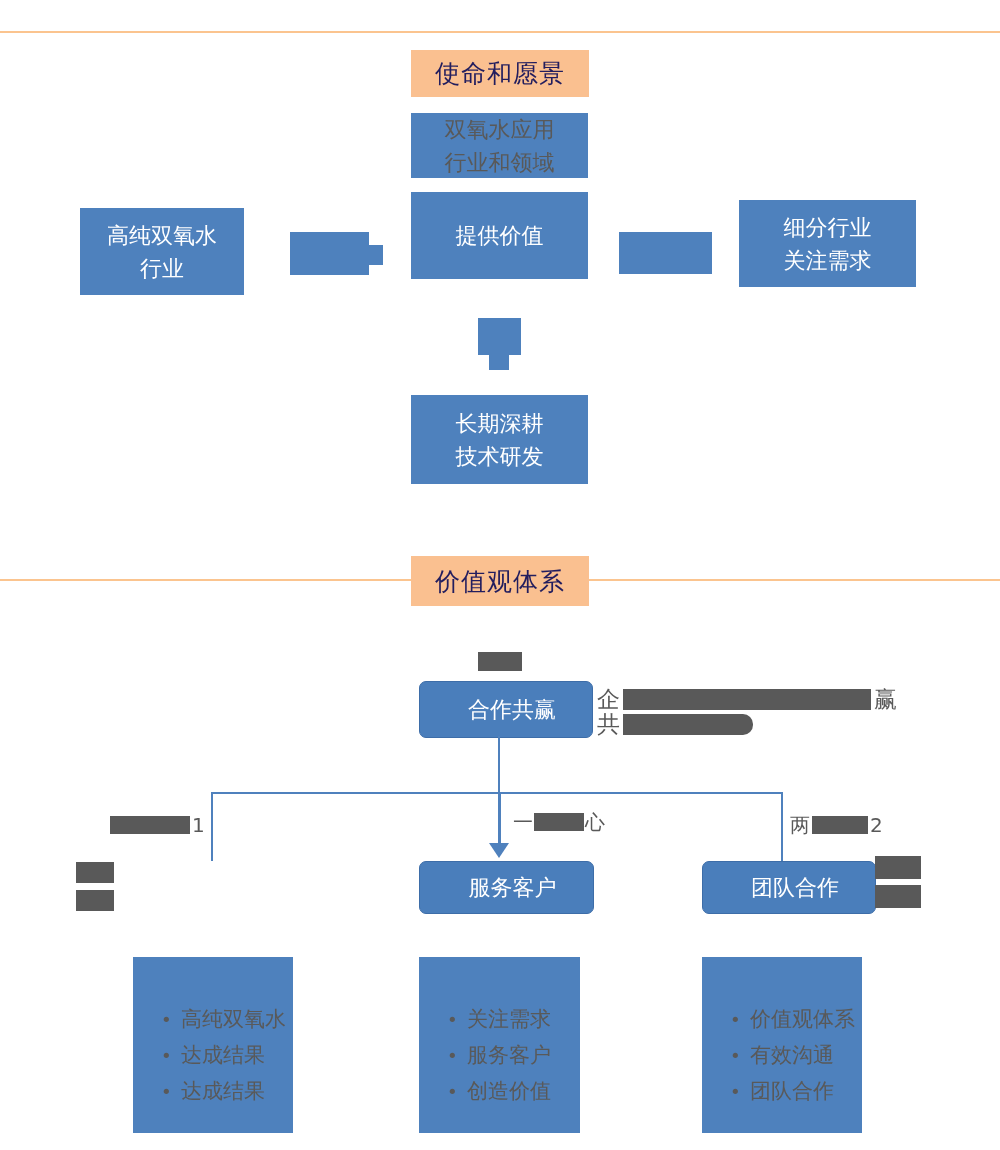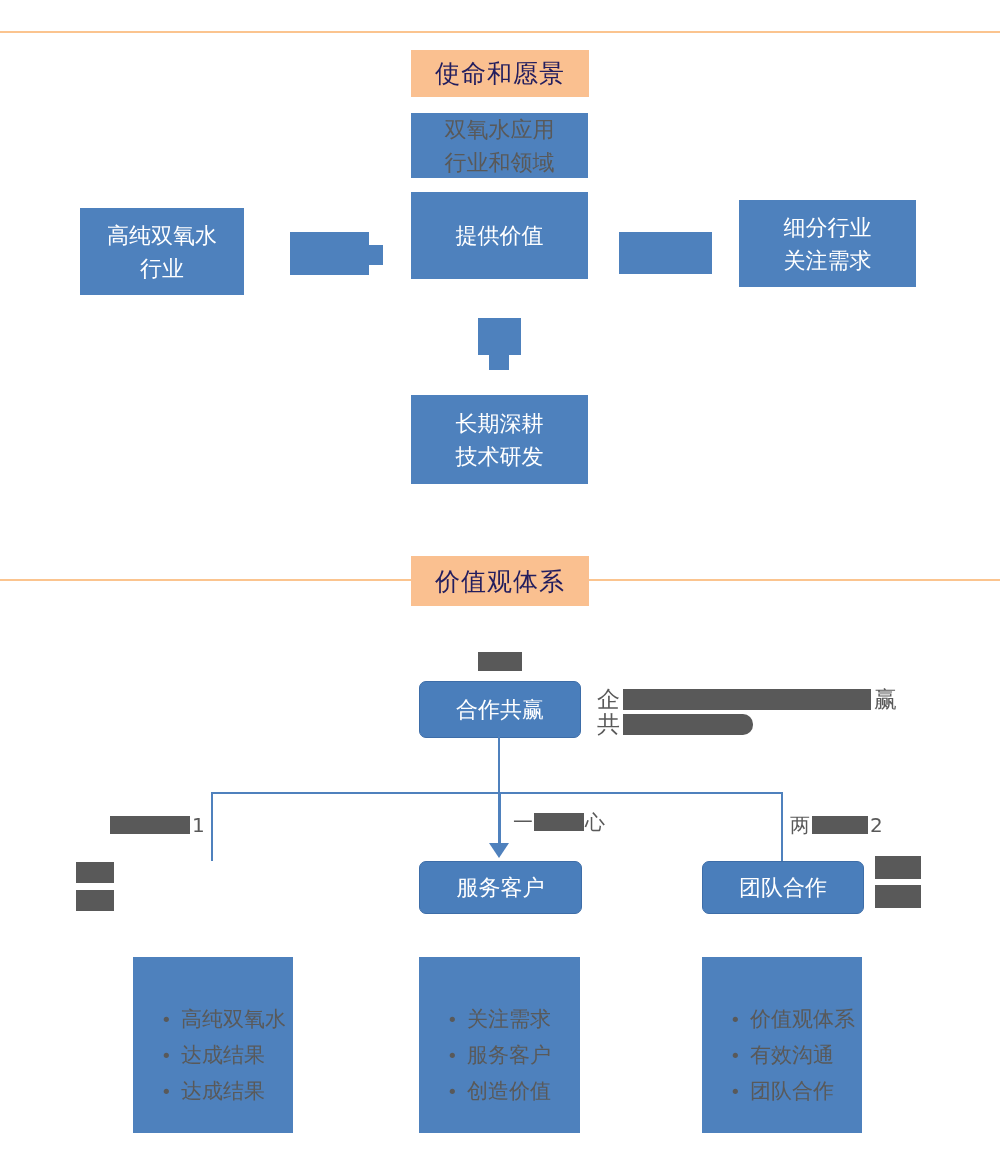--- a/index.html
+++ b/index.html
@@ -22,21 +22,21 @@
     position:absolute;background:#4e81bd;
     display:flex;flex-direction:column;align-items:center;justify-content:center;
     color:#ffffff;font-size:22px;line-height:33px;text-align:center;
   }
   .bluebox.graytext{color:#595959;}
 
   
   .roundbox{
     position:absolute;background:#4a7ebb;border:1px solid #3d6da8;border-radius:7px;
     display:flex;align-items:center;justify-content:center;
-    color:#ffffff;font-size:22px;
+    color:#ffffff;font-size:22px;padding-left:12px;
   }
 
   
   .arrowbody{position:absolute;background:#4e81bd;}
   .arrowtab{position:absolute;background:#4e81bd;}
 
   
   .conn{position:absolute;background:#4f81bd;}
   .arrowhead-down{
     position:absolute;width:0;height:0;

